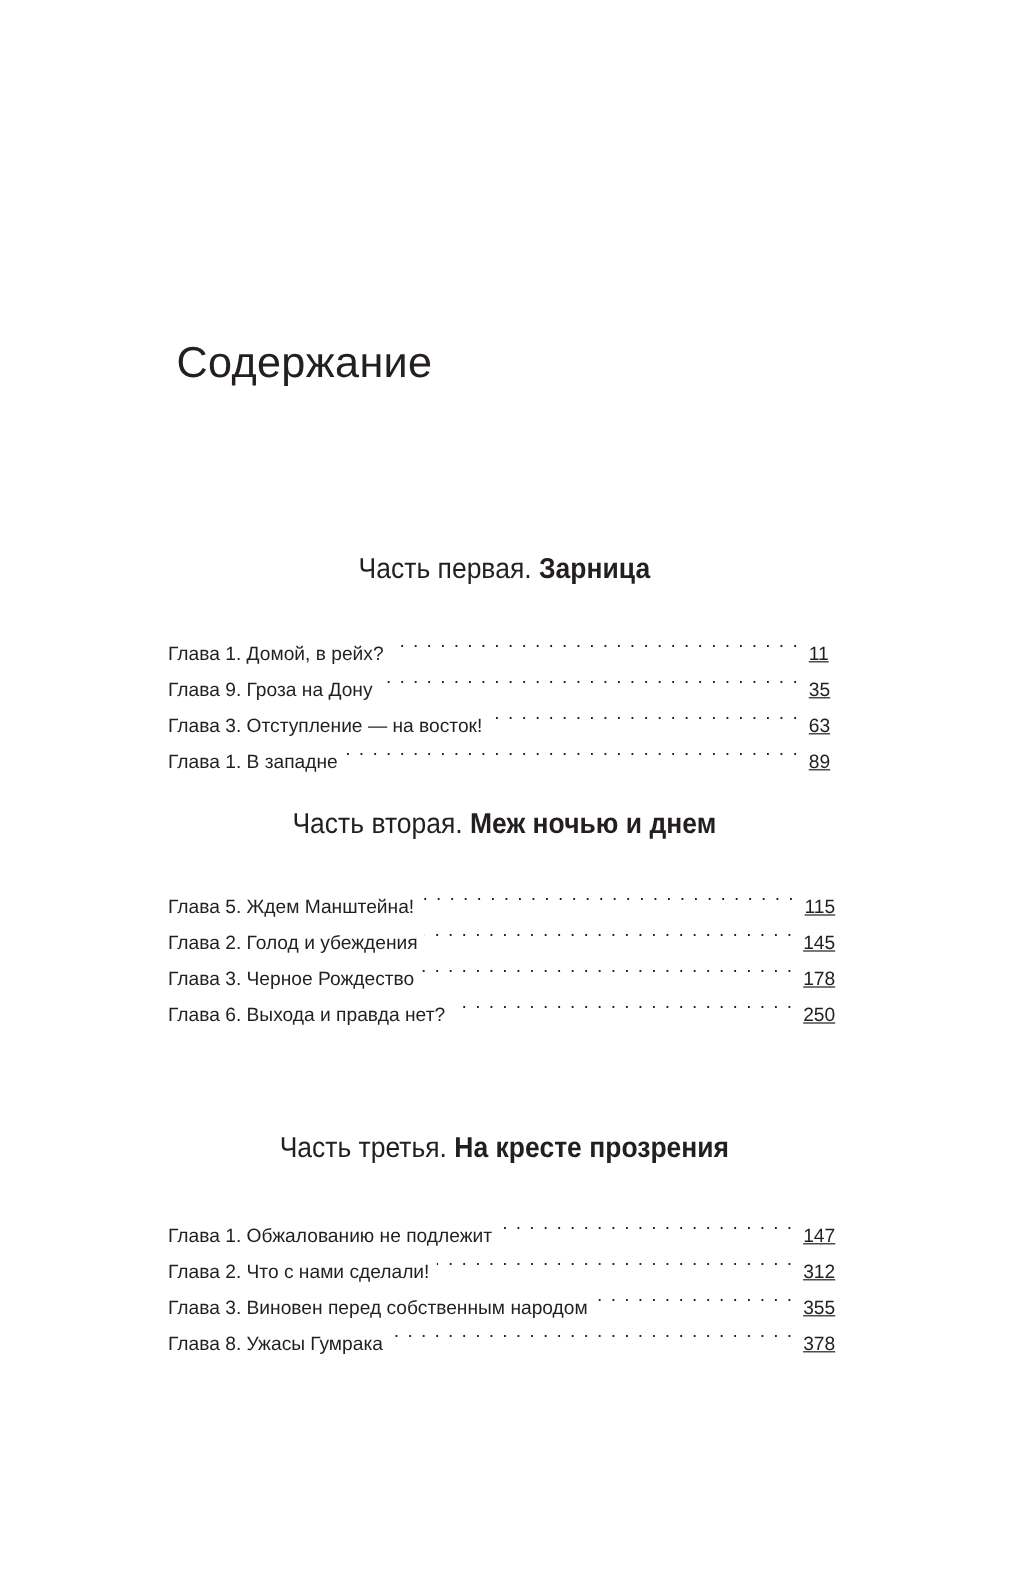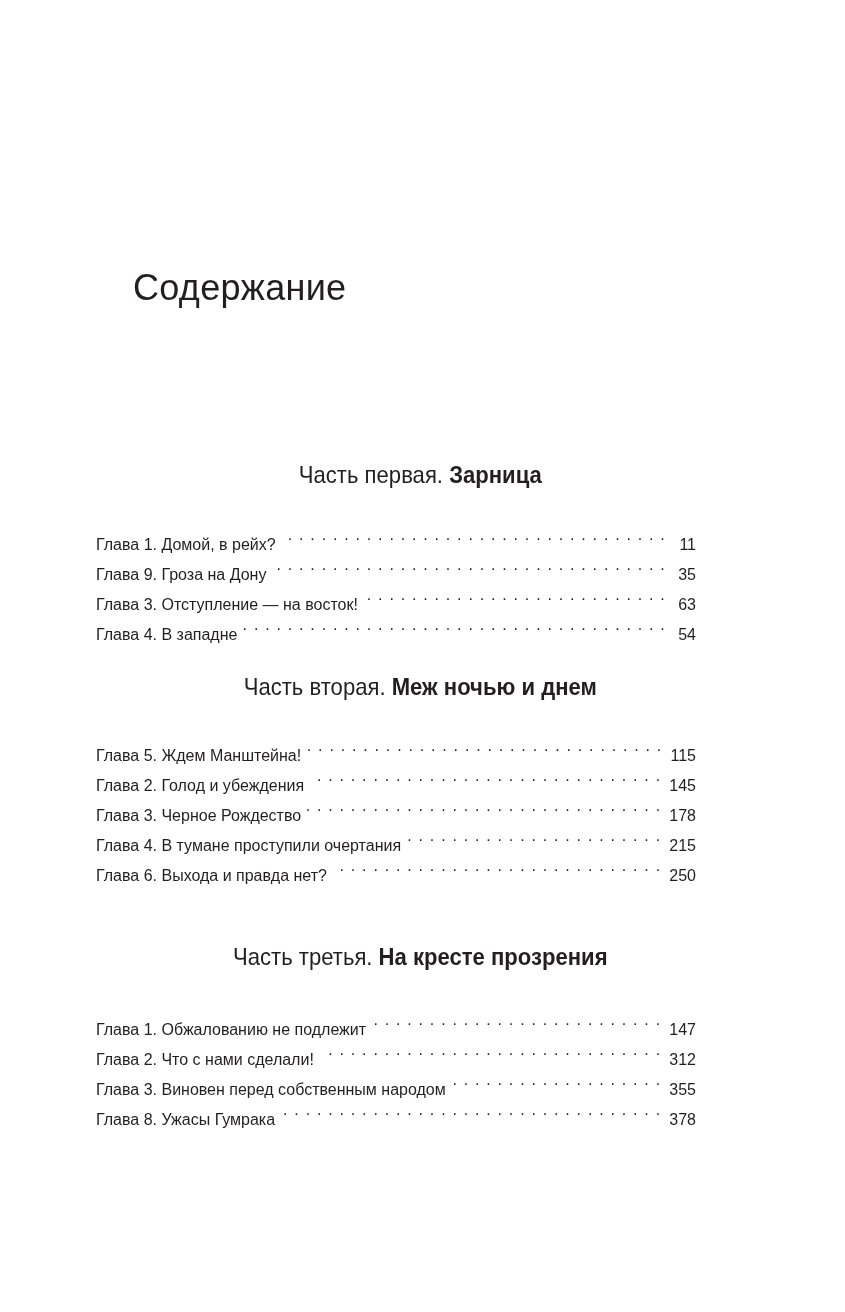--- a/index.html
+++ b/index.html
@@ -4,43 +4,43 @@
 <style>
   html, body { margin: 0; padding: 0; background: #ffffff; }
   body {
     width: 845px; height: 1312px; position: relative; overflow: hidden;
     color: #231f20;
     font-family: "Liberation Sans", "DejaVu Sans", sans-serif;
   }
   .page-title {
     position: absolute; left: 133px; top: 266px;
     font-size: 36px; font-weight: normal; letter-spacing: 0.3px;
-    margin: 0; line-height: 44px;
+    margin: 14px; line-height: 44px;
   }
   .part-heading {
     position: absolute; left: 0; width: 845px; text-align: center;
     font-size: 24px; line-height: 30px; margin: 0; font-weight: normal;
     transform: scaleX(0.92); transform-origin: 395px 0;
   }
   .part-heading .part-label { font-weight: normal; }
   .part-heading .part-name { font-weight: bold; }
   .toc-list { position: absolute; left: 96px; width: 600px; margin: 0; padding: 0; list-style: none; }
   .toc-row {
     display: flex; align-items: baseline; height: 30px;
-    font-size: 16px; line-height: 30px; white-space: nowrap;
+    font-size: 16px; line-height: 30px; white-space: nowrap; margin-left: 44px;
   }
   .toc-title { flex: 0 0 auto; padding-right: 6px; }
   .toc-dots {
     flex: 1 1 auto; overflow: hidden; position: relative; height: 30px;
   }
   .toc-dots::before {
     content: ". . . . . . . . . . . . . . . . . . . . . . . . . . . . . . . . . . . . . . . . . . . . . . . . . . . . . . . . . . . . . . . . . . . . . . . . . . . . . . . . . . . . . . . . . . . . . . . . . . . . . .";
     position: absolute; right: 0; top: 0; letter-spacing: 1.2px;
   }
-  .toc-page { flex: 0 0 auto; padding-left: 8px; text-align: right; min-width: 22px; }
+  .toc-page { flex: 0 0 auto; padding-left: 8px; text-align: left; min-width: 22px; text-decoration: underline; }
 </style>
 </head>
 <body>
 
 <h1 class="page-title">Содержание</h1>
 
 <section>
   <h2 class="part-heading" style="top:460px;">
     <span class="part-label">Часть первая.</span>
     <span class="part-name">Зарница</span>
@@ -55,23 +55,23 @@
         <span class="toc-title">Глава 9. Гроза на Дону</span>
         <span class="toc-dots"></span>
         <span class="toc-page">35</span>
       </li>
     <li class="toc-row">
         <span class="toc-title">Глава 3. Отступление — на восток!</span>
         <span class="toc-dots"></span>
         <span class="toc-page">63</span>
       </li>
     <li class="toc-row">
-        <span class="toc-title">Глава 4. В западне</span>
+        <span class="toc-title">Глава 1. В западне</span>
         <span class="toc-dots"></span>
-        <span class="toc-page">54</span>
+        <span class="toc-page">89</span>
       </li>
   </ul>
 </section>
 
 <section>
   <h2 class="part-heading" style="top:672px;">
     <span class="part-label">Часть вторая.</span>
     <span class="part-name">Меж ночью и днем</span>
   </h2>
   <ul class="toc-list" style="top:731px;">
@@ -82,25 +82,20 @@
       </li>
     <li class="toc-row">
         <span class="toc-title">Глава 2. Голод и убеждения</span>
         <span class="toc-dots"></span>
         <span class="toc-page">145</span>
       </li>
     <li class="toc-row">
         <span class="toc-title">Глава 3. Черное Рождество</span>
         <span class="toc-dots"></span>
         <span class="toc-page">178</span>
-      </li>
-    <li class="toc-row">
-        <span class="toc-title">Глава 4. В тумане проступили очертания</span>
-        <span class="toc-dots"></span>
-        <span class="toc-page">215</span>
       </li>
     <li class="toc-row">
         <span class="toc-title">Глава 6. Выхода и правда нет?</span>
         <span class="toc-dots"></span>
         <span class="toc-page">250</span>
       </li>
   </ul>
 </section>
 
 <section>

